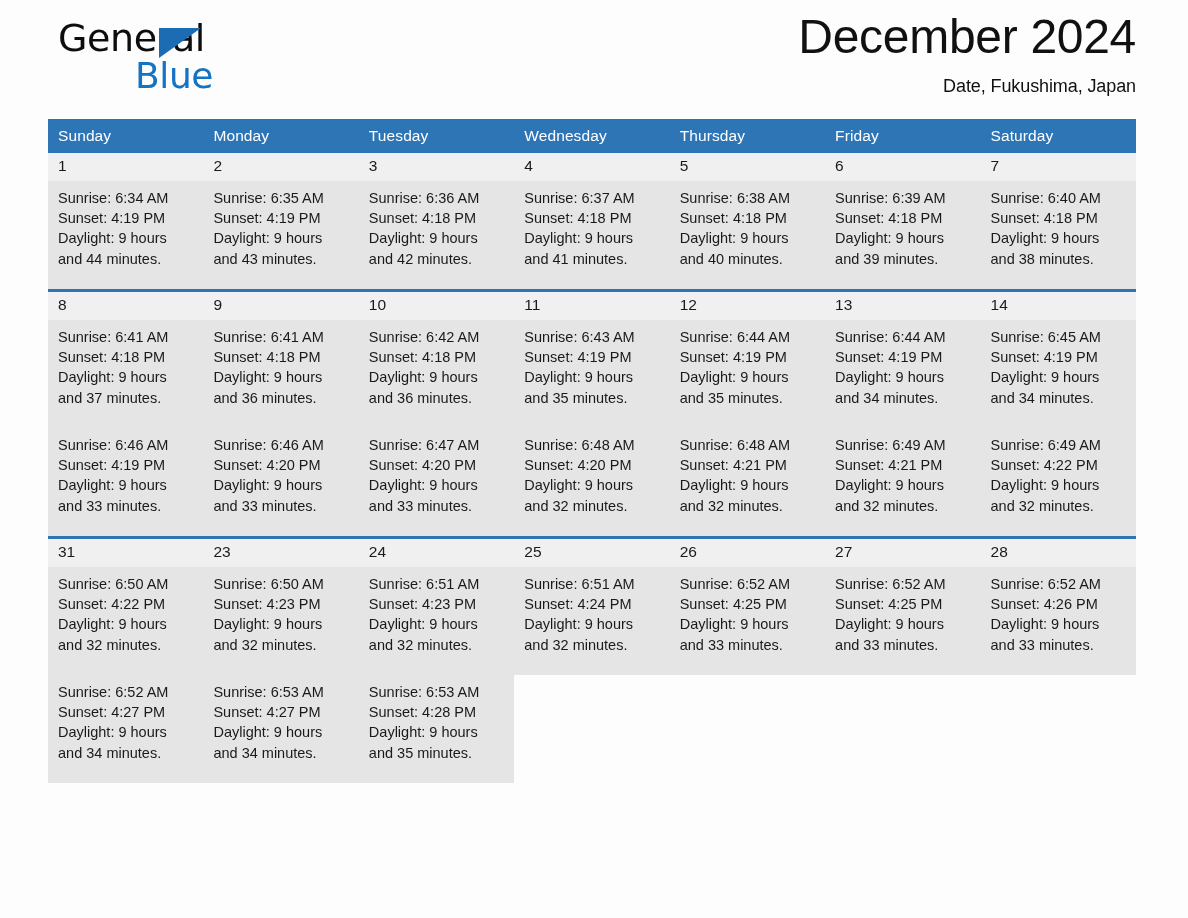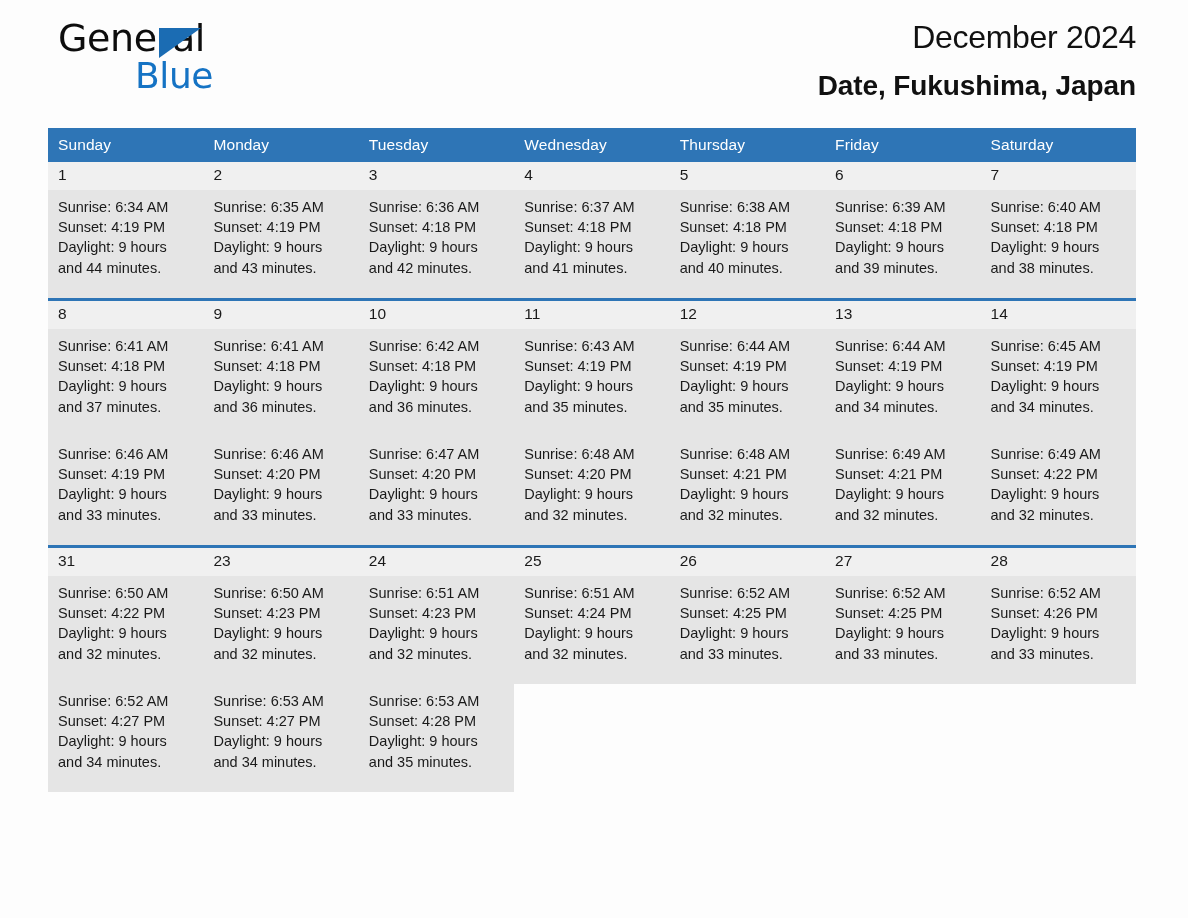--- a/index.html
+++ b/index.html
@@ -63,42 +63,41 @@
     font-family: "DejaVu Sans", sans-serif;
     line-height: 44px;
   }
   .title-block {
     position: absolute;
     right: 4px;
     top: 8px;
     text-align: right;
   }
   .cal-title {
-    font-size: 32px;
+    font-size: 48px;
     font-weight: normal;
     color: #111;
     line-height: 56px;
     letter-spacing: -0.3px;
   }
   .cal-subtitle {
-    font-size: 28px;
-    font-weight: bold;
+    font-size: 18px;
+    font-weight: normal;
     color: #111;
     line-height: 34px;
     margin-top: 4px;
     letter-spacing: -0.1px;
     text-align: right;
   }
 
   
   .calendar {
     width: 1088px;
     border-collapse: collapse;
     table-layout: fixed;
-    margin-top: 9px;
   }
   .calendar col { width: 155.43px; }
 
   thead th {
     background: #2e75b6;
     color: #ffffff;
     font-size: 15.5px;
     font-weight: normal;
     text-align: left;
     padding: 7px 0 8px 10px;

